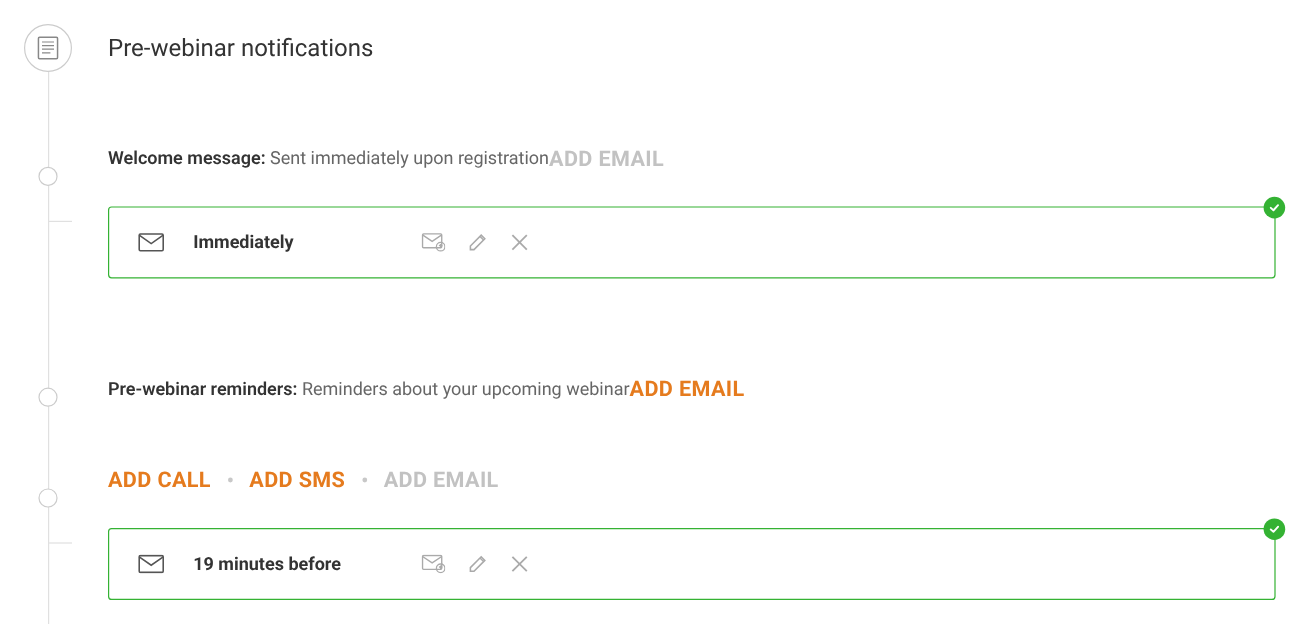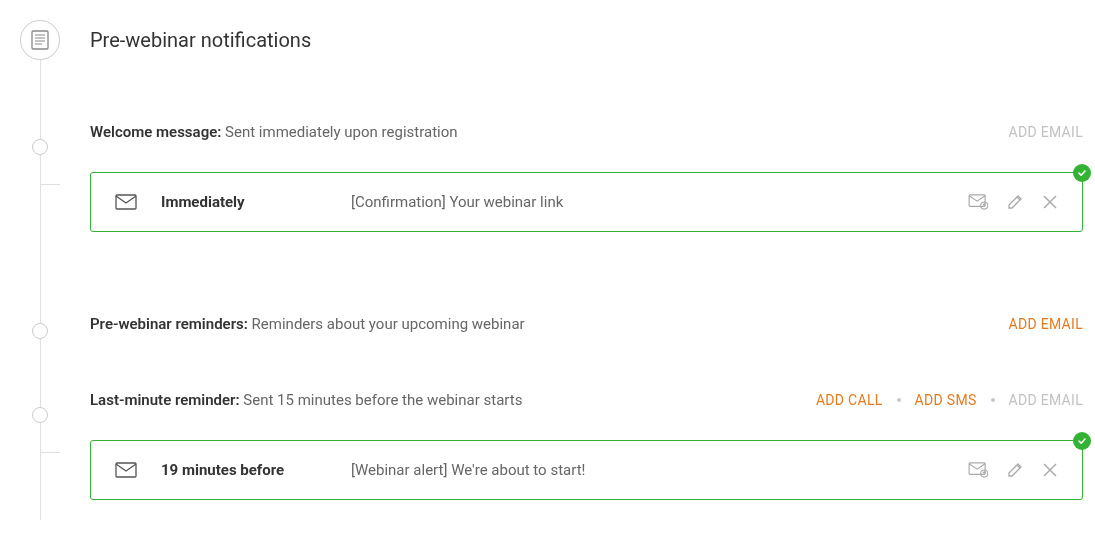--- a/index.html
+++ b/index.html
@@ -6,21 +6,21 @@
   body {
     font-family: -apple-system, BlinkMacSystemFont, "Segoe UI", Roboto, Arial, sans-serif;
     background: #fff;
     width: 1095px;
     height: 535px;
     overflow: hidden;
     color: #333;
   }
   .container {
     position: relative;
-    padding: 20px 12px 20px 20px;
+    padding: 20px 32px 20px 20px;
   }
   
   .timeline-line {
     position: absolute;
     left: 40px;
     top: 60px;
     bottom: 0;
     width: 1px;
     background: #e0e0e0;
   }
@@ -64,43 +64,42 @@
   }
 
   .section {
     margin-left: 70px;
     margin-right: 0;
     position: relative;
   }
   .section-header {
     display: flex;
     align-items: center;
-    justify-content: space-between;
     min-height: 24px;
   }
   .section-title-wrap {
     font-size: 15px;
     color: #555;
   }
   .section-title-bold {
     font-weight: 600;
     color: #333;
   }
   .section-title-desc {
     font-weight: 400;
     color: #666;
   }
   .actions {
     display: flex;
     align-items: center;
     gap: 14px;
   }
   .action-btn {
-    font-size: 14px;
-    font-weight: 400;
+    font-size: 18px;
+    font-weight: 700;
     letter-spacing: 0.3px;
     cursor: pointer;
     user-select: none;
   }
   .action-active { color: #e57b1e; }
   .action-disabled { color: #c2c2c2; cursor: default; }
   .dot-sep {
     width: 4px; height: 4px; border-radius: 50%;
     background: #c8c8c8;
   }
@@ -200,21 +199,20 @@
           <polyline points="2,5.2 4.2,7.2 8,3" stroke-width="1.6" stroke-linecap="round" stroke-linejoin="round"></polyline>
         </svg>
       </div>
       <div class="card-icon">
         <svg width="22" height="16" viewBox="0 0 22 16">
           <rect x="1" y="1" width="20" height="14" rx="1" stroke-width="1.3"></rect>
           <polyline points="1,2 11,9 21,2" stroke-width="1.3"></polyline>
         </svg>
       </div>
       <div class="card-timing">Immediately</div>
-      <div class="card-subject">[Confirmation] Your webinar link</div>
       <div class="card-tools">
         <span class="tool">
           <svg width="20" height="16" viewBox="0 0 22 18">
             <rect x="1" y="1" width="18" height="13" rx="1" stroke-width="1.3"></rect>
             <polyline points="1,2 10,8 19,2" stroke-width="1.3"></polyline>
             <circle cx="18" cy="13" r="4" stroke-width="1.2"></circle>
             <line x1="18" y1="11" x2="18" y2="14" stroke-width="1.2"></line>
             <polyline points="16.5,12.3 18,11 19.5,12.3" stroke-width="1.2"></polyline>
           </svg>
         </span>
@@ -245,24 +243,20 @@
       <div class="actions">
         <span class="action-btn action-active">ADD EMAIL</span>
       </div>
     </div>
   </div>
 
   <div class="timeline-node-small" style="top:407px"></div>
 
   <div class="section sec3">
     <div class="section-header">
-      <div class="section-title-wrap">
-        <span class="section-title-bold">Last-minute reminder:</span>
-        <span class="section-title-desc">Sent 15 minutes before the webinar starts</span>
-      </div>
       <div class="actions">
         <span class="action-btn action-active">ADD CALL</span>
         <span class="dot-sep"></span>
         <span class="action-btn action-active">ADD SMS</span>
         <span class="dot-sep"></span>
         <span class="action-btn action-disabled">ADD EMAIL</span>
       </div>
     </div>
 
     <div class="branch" style="top:64px; width:20px; left:-50px"></div>
@@ -273,21 +267,20 @@
           <polyline points="2,5.2 4.2,7.2 8,3" stroke-width="1.6" stroke-linecap="round" stroke-linejoin="round"></polyline>
         </svg>
       </div>
       <div class="card-icon">
         <svg width="22" height="16" viewBox="0 0 22 16">
           <rect x="1" y="1" width="20" height="14" rx="1" stroke-width="1.3"></rect>
           <polyline points="1,2 11,9 21,2" stroke-width="1.3"></polyline>
         </svg>
       </div>
       <div class="card-timing">19 minutes before</div>
-      <div class="card-subject">[Webinar alert] We're about to start!</div>
       <div class="card-tools">
         <span class="tool">
           <svg width="20" height="16" viewBox="0 0 22 18">
             <rect x="1" y="1" width="18" height="13" rx="1" stroke-width="1.3"></rect>
             <polyline points="1,2 10,8 19,2" stroke-width="1.3"></polyline>
             <circle cx="18" cy="13" r="4" stroke-width="1.2"></circle>
             <line x1="18" y1="11" x2="18" y2="14" stroke-width="1.2"></line>
             <polyline points="16.5,12.3 18,11 19.5,12.3" stroke-width="1.2"></polyline>
           </svg>
         </span>

